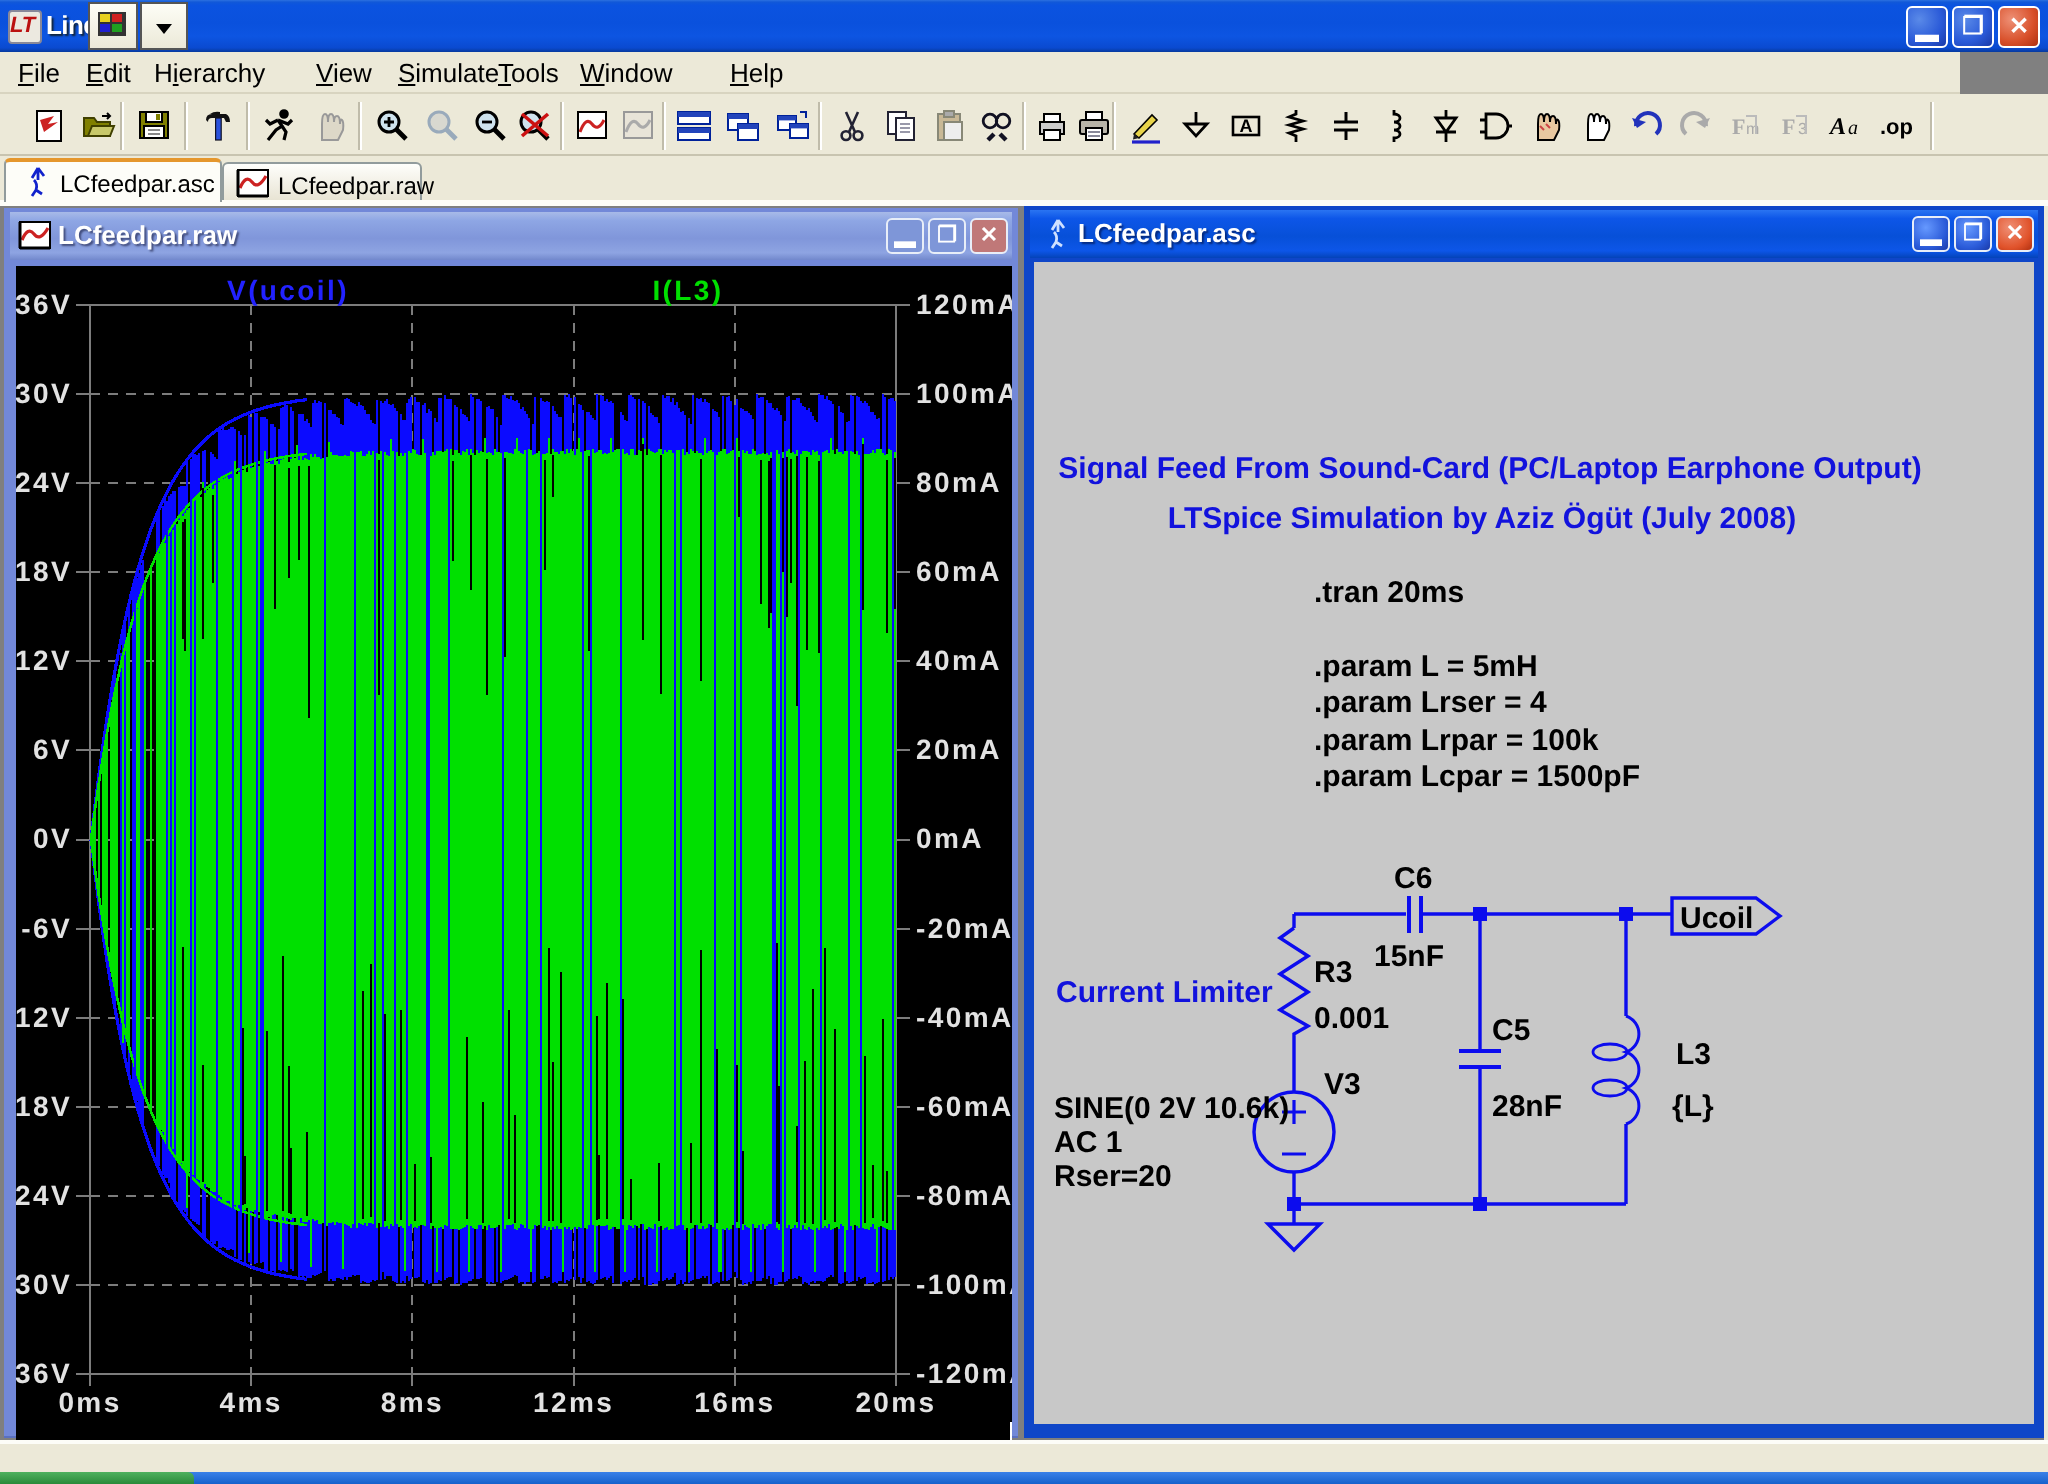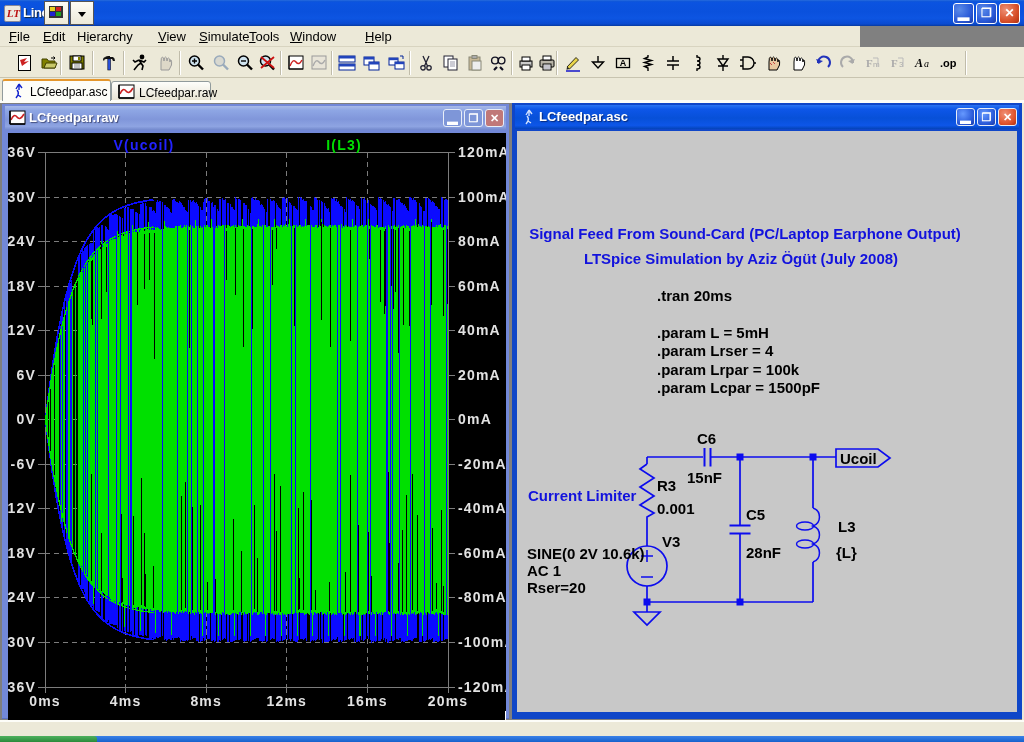--- a/index.html
+++ b/index.html
@@ -1,27 +1,27 @@
 <!DOCTYPE html>
 <html><head><meta charset="utf-8"><style>
 * { margin:0; padding:0; box-sizing:border-box; }
 body { width:1024px; height:742px; overflow:hidden; font-family:"Liberation Sans",sans-serif; position:relative; background:#808080; }
 .titlebar { position:absolute; left:0; top:0; width:1024px; height:26px;
   background:linear-gradient(180deg,#2c71e0 0%,#1158d8 4%,#0b53e0 10%,#0a51dd 45%,#0d55e2 70%,#0a4ad0 92%,#073a9e 100%); }
 .lticon { position:absolute; left:4px; top:5px; width:17px; height:17px; background:#ece9e0; border:1px solid #889; border-radius:2px;
-  color:#bb1111; font-weight:bold; font-style:italic; font-size:11px; text-align:right; line-height:15px;font-family:Liberation Serif, serif; }
+  color:#bb1111; font-weight:bold; font-style:italic; font-size:11px; text-align:left; line-height:15px; }
 .title1 { position:absolute; left:23px; top:5px; color:#fff; font-weight:bold; font-size:13px; letter-spacing:-0.3px; text-shadow:1px 1px 1px #123; }
 .title2 { position:absolute; left:97px; top:5px; color:#fff; font-weight:bold; font-size:13.5px; text-shadow:1px 1px 1px #123; }
 .ovlb1 { position:absolute; left:44px; top:1px; width:25px; height:24px; background:linear-gradient(180deg,#fdfdf6,#ece9d8); border:1px solid #555; }
 .ovlb2 { position:absolute; left:70px; top:1px; width:24px; height:24px; background:linear-gradient(180deg,#fdfdf6,#ece9d8); border:1px solid #555; }
 .wbtns { position:absolute; right:4px; top:3px; display:flex; gap:2px; }
 .wbtn { width:21px; height:21px; border-radius:3px; border:1px solid #fff; color:#fff; font-size:12px; font-weight:bold; text-align:center; line-height:19px; }
 .wmin,.wmax { background:radial-gradient(circle at 30% 30%,#5a8ae8,#2a5ad8 60%,#1a3aa8); }
 .wclose { background:radial-gradient(circle at 30% 30%,#ee9076,#d8502a 60%,#b03010); }
-.menubar { position:absolute; left:0; top:26px; width:860px; height:21px; background:#ece9d8; font-size:13px; color:#000; border-bottom:1px solid #d8d4c0; }
+.menubar { position:absolute; left:0; top:26px; width:980px; height:21px; background:#ece9d8; font-size:13px; color:#000; border-bottom:1px solid #d8d4c0; }
 .menubar span { position:absolute; top:3px; }
 .toolbar { position:absolute; left:0; top:47px; width:1024px; height:31px; background:#ece9d8; border-bottom:1px solid #c8c4b0; }
 .tbi { position:absolute; top:7px; }
 .tsep { position:absolute; top:4px; width:2px; height:24px; border-left:1px solid #c0bcaa; border-right:1px solid #fff; }
 .tabbar { position:absolute; left:0; top:78px; width:1024px; height:25px; background:#ece9d8; }
 .tabbar::after { content:""; position:absolute; left:0; top:22px; width:1024px; height:3px; background:#fdfdf8; }
 .tab1 { position:absolute; left:2px; top:1px; width:109px; height:22px; background:#fdfdf8; border:1px solid #919b9c; border-bottom:none; border-radius:3px 3px 0 0; border-top:2px solid #e5972d; z-index:3; font-size:12px; }
 .tab2 { position:absolute; left:111px; top:3px; width:100px; height:20px; background:linear-gradient(180deg,#fefefb,#e8e4d4); border:1px solid #919b9c; border-radius:3px 3px 0 0; font-size:12px; }
 .tab1 span, .tab2 span { position:absolute; left:27px; top:4px; }
 .mdi { position:absolute; left:0; top:103px; width:1024px; height:617px; background:#7f7f7f; }

